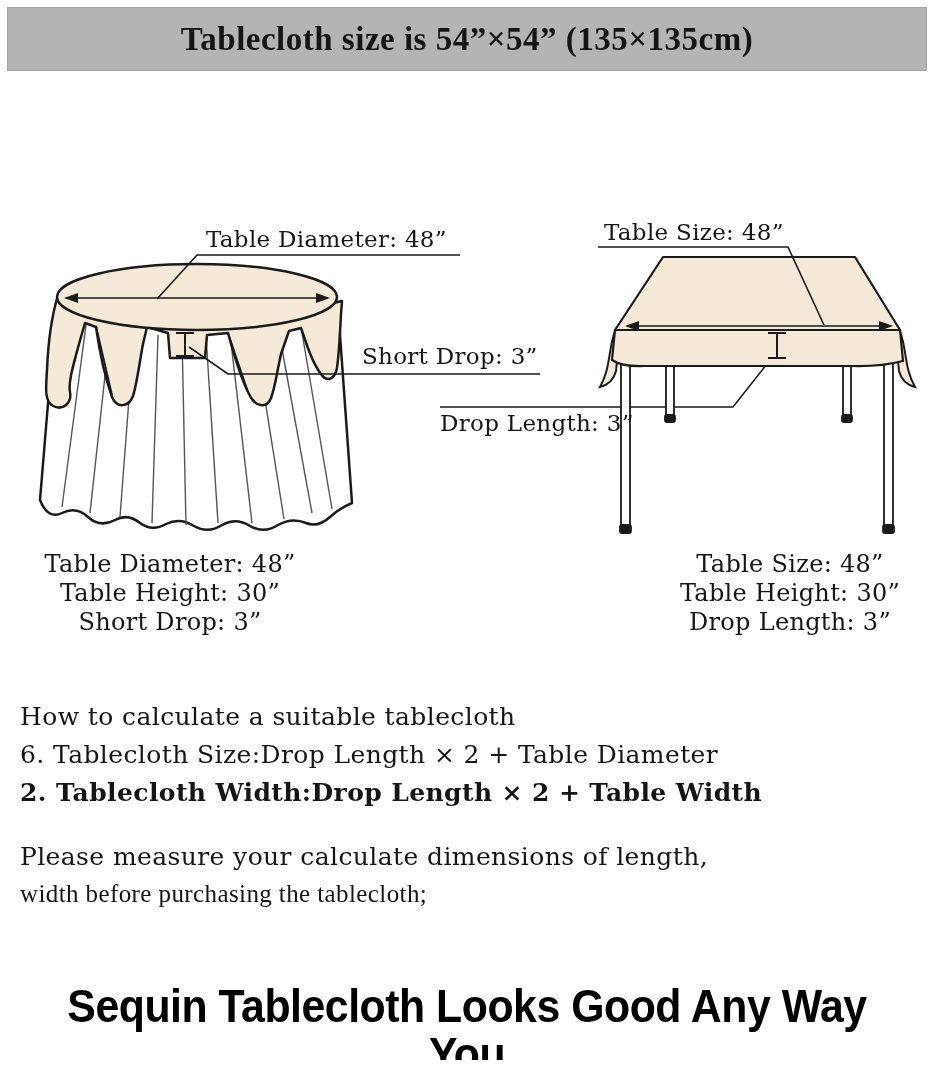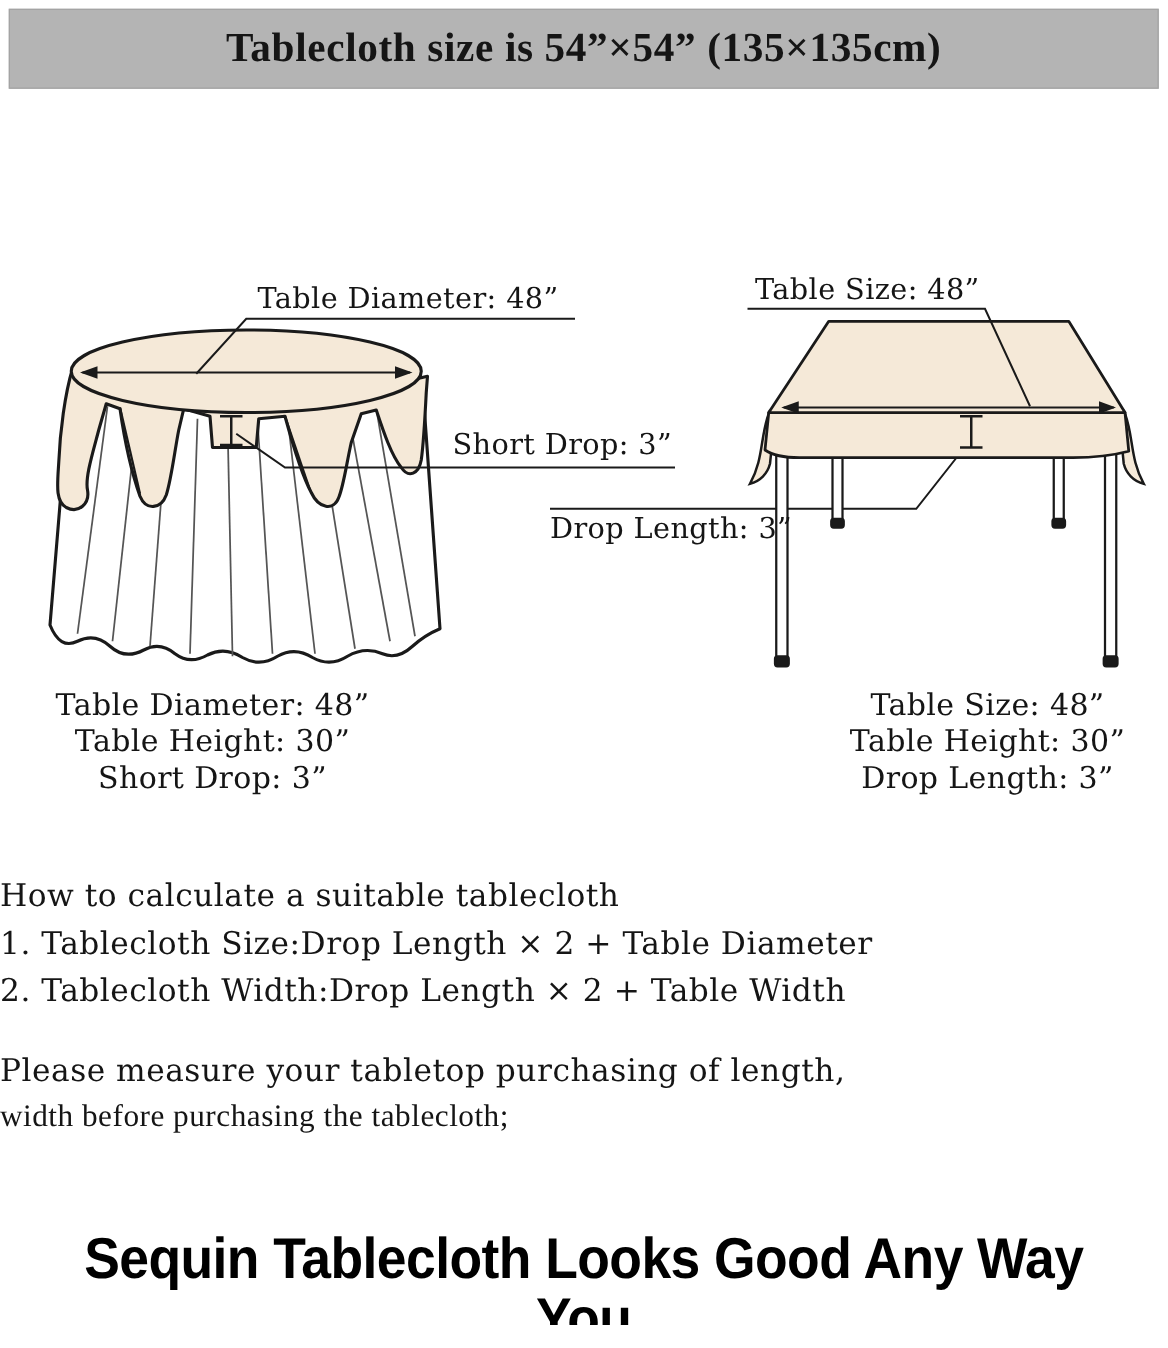--- a/index.html
+++ b/index.html
@@ -21,21 +21,21 @@
   .dlabel{
     position:absolute;font-size:23px;letter-spacing:0.3px;color:#151515;
     white-space:nowrap;
   }
   .caption{
     position:absolute;top:550px;width:310px;text-align:center;
     font-size:24px;line-height:29px;letter-spacing:0.3px;color:#151515;
   }
   .caption div{white-space:nowrap;}
   .bodyline{
-    position:absolute;left:0;font-size:25px;letter-spacing:0.4px;
+    position:absolute;left:20px;font-size:25px;letter-spacing:0.4px;
     color:#151515;white-space:nowrap;
   }
   .footer{
     position:absolute;left:0;top:982px;width:934px;text-align:center;
     font-family:"Liberation Sans", sans-serif;font-weight:bold;
     font-size:46px;line-height:48px;color:#000;
     transform:scaleX(0.93);transform-origin:50% 0;
     letter-spacing:-0.5px;
   }
 </style>
@@ -164,24 +164,24 @@
     <div>Table Height: 30”</div>
     <div>Short Drop: 3”</div>
   </div>
   <div class="caption" style="left:635px;">
     <div>Table Size: 48”</div>
     <div>Table Height: 30”</div>
     <div>Drop Length: 3”</div>
   </div>
 
   <div class="bodyline" style="top:702px;">How to calculate a suitable tablecloth</div>
-  <div class="bodyline" style="top:740px;">1. Tablecloth Size:Drop Length × 2 + Table Diameter</div>
-  <div class="bodyline" style="top:778px;">2. Tablecloth Width:Drop Length × 2 + Table Width</div>
+  <div class="bodyline" style="top:740px;">6. Tablecloth Size:Drop Length × 2 + Table Diameter</div>
+  <div class="bodyline" style="top:778px;font-weight:bold;">2. Tablecloth Width:Drop Length × 2 + Table Width</div>
 
-  <div class="bodyline" style="top:842px;">Please measure your tabletop purchasing of length,</div>
+  <div class="bodyline" style="top:842px;">Please measure your calculate dimensions of length,</div>
   <div class="bodyline" style="top:880px;font-family:Liberation Serif, serif;">width before purchasing the tablecloth;</div>
 
   <div class="footer">
     <div>Sequin Tablecloth Looks Good Any Way You</div>
 
   </div>
 
 </div>
 
 </body></html>

